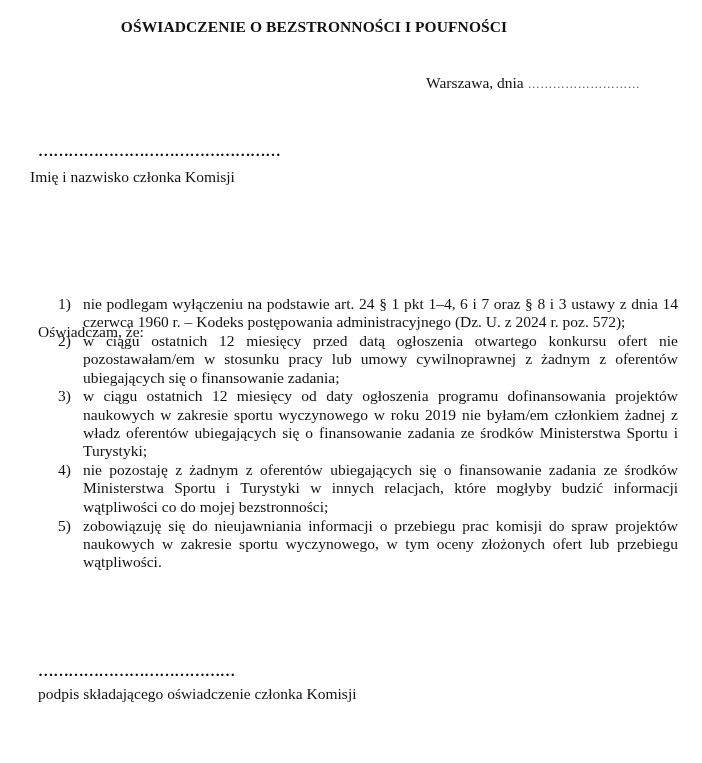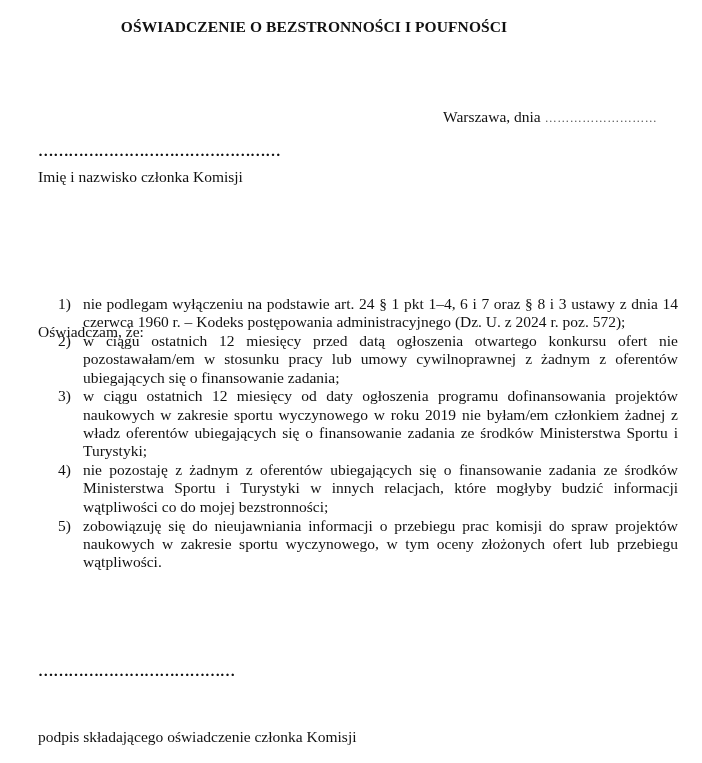--- a/index.html
+++ b/index.html
@@ -22,43 +22,42 @@
       left: 0;
       width: 628px;
       text-align: center;
       font-weight: bold;
       font-size: 15.5px;
       letter-spacing: 0.1px;
     }
     .place-date {
       position: absolute;
       top: 74px;
-      left: 443px;
+      left: 426px;
       white-space: nowrap;
-      margin-top: 34px;
     }
     .place-date .dots {
       color: #555555;
       font-size: 12px;
       letter-spacing: 0.5px;
       margin-left: 4px;
     }
     .name-dots {
       position: absolute;
       top: 142px;
       left: 38px;
       font-weight: bold;
       font-size: 15.5px;
       letter-spacing: -0.35px;
       white-space: nowrap;
     }
     .name-label {
       position: absolute;
       top: 168px;
-      left: 38px;
+      left: 30px;
       white-space: nowrap;
     }
     .declare-intro {
       position: absolute;
       top: 276px;
       left: 38px;
       white-space: nowrap;
       margin-top: 47px;
     }
     .decl-list {
@@ -89,21 +88,20 @@
       font-weight: bold;
       font-size: 15.5px;
       letter-spacing: -0.35px;
       white-space: nowrap;
     }
     .sig-label {
       position: absolute;
       top: 685px;
       left: 38px;
       white-space: nowrap;
-      margin-top: 43px;
     }
   </style>
 </head>
 <body>
 
 <div class="title">OŚWIADCZENIE O BEZSTRONNOŚCI I POUFNOŚCI</div>
 
 <div class="place-date">
   <span>Warszawa, dnia</span><span class="dots">………………………</span>
 </div>

